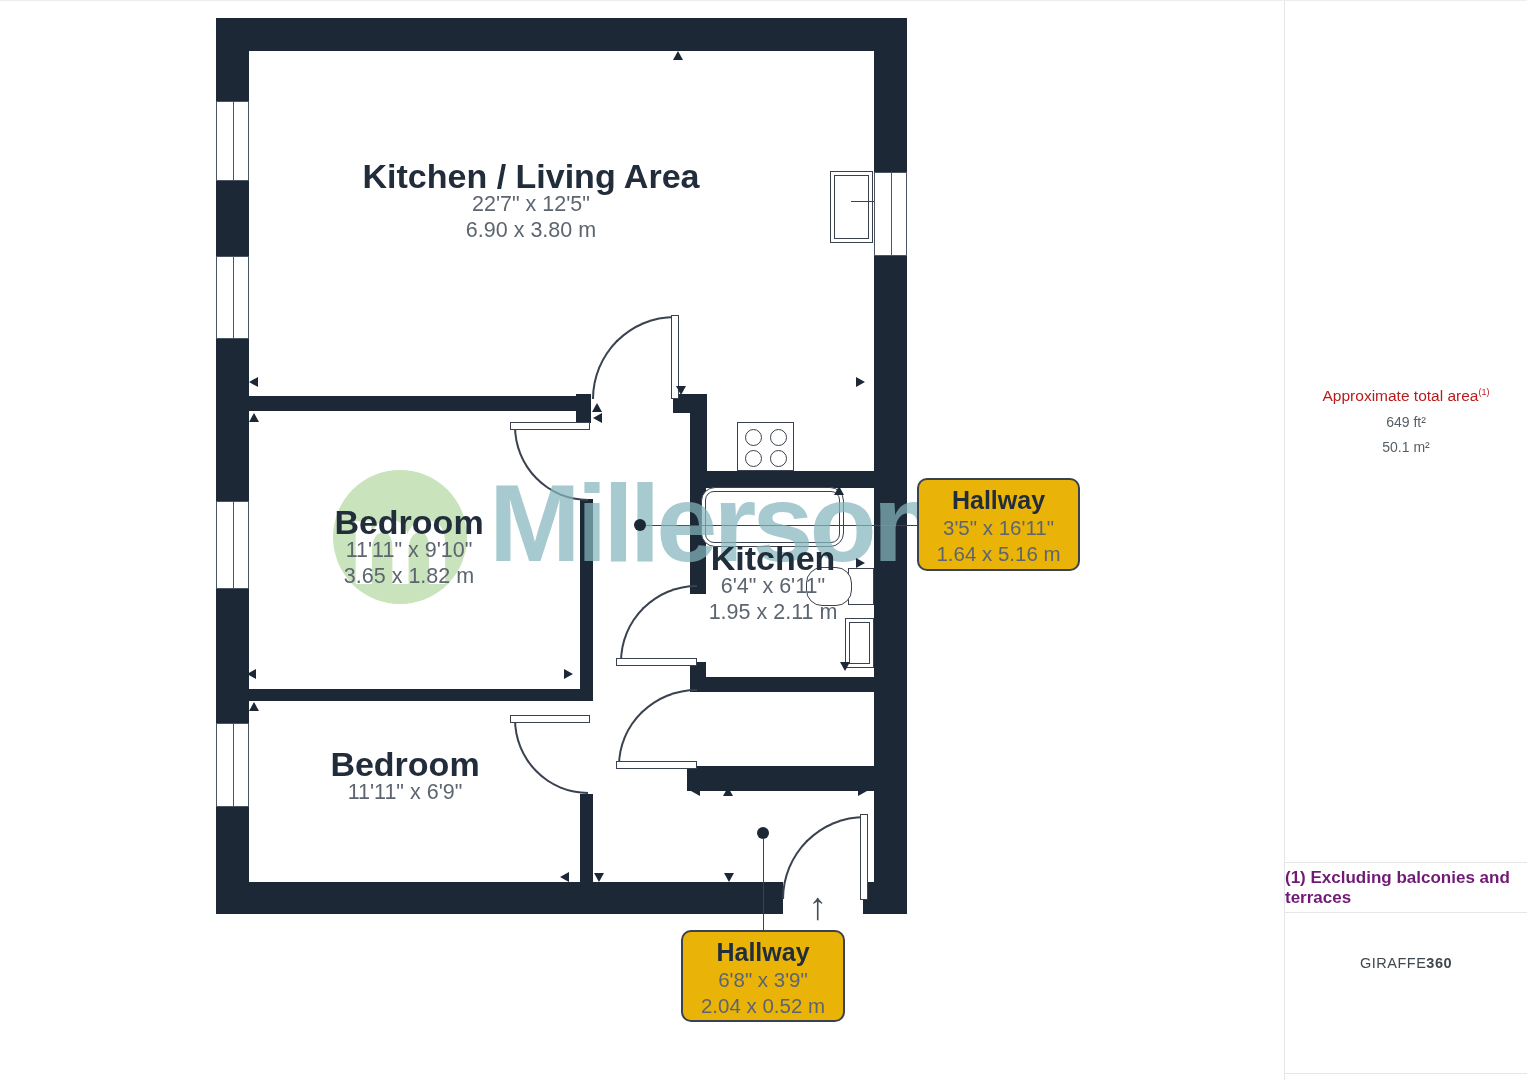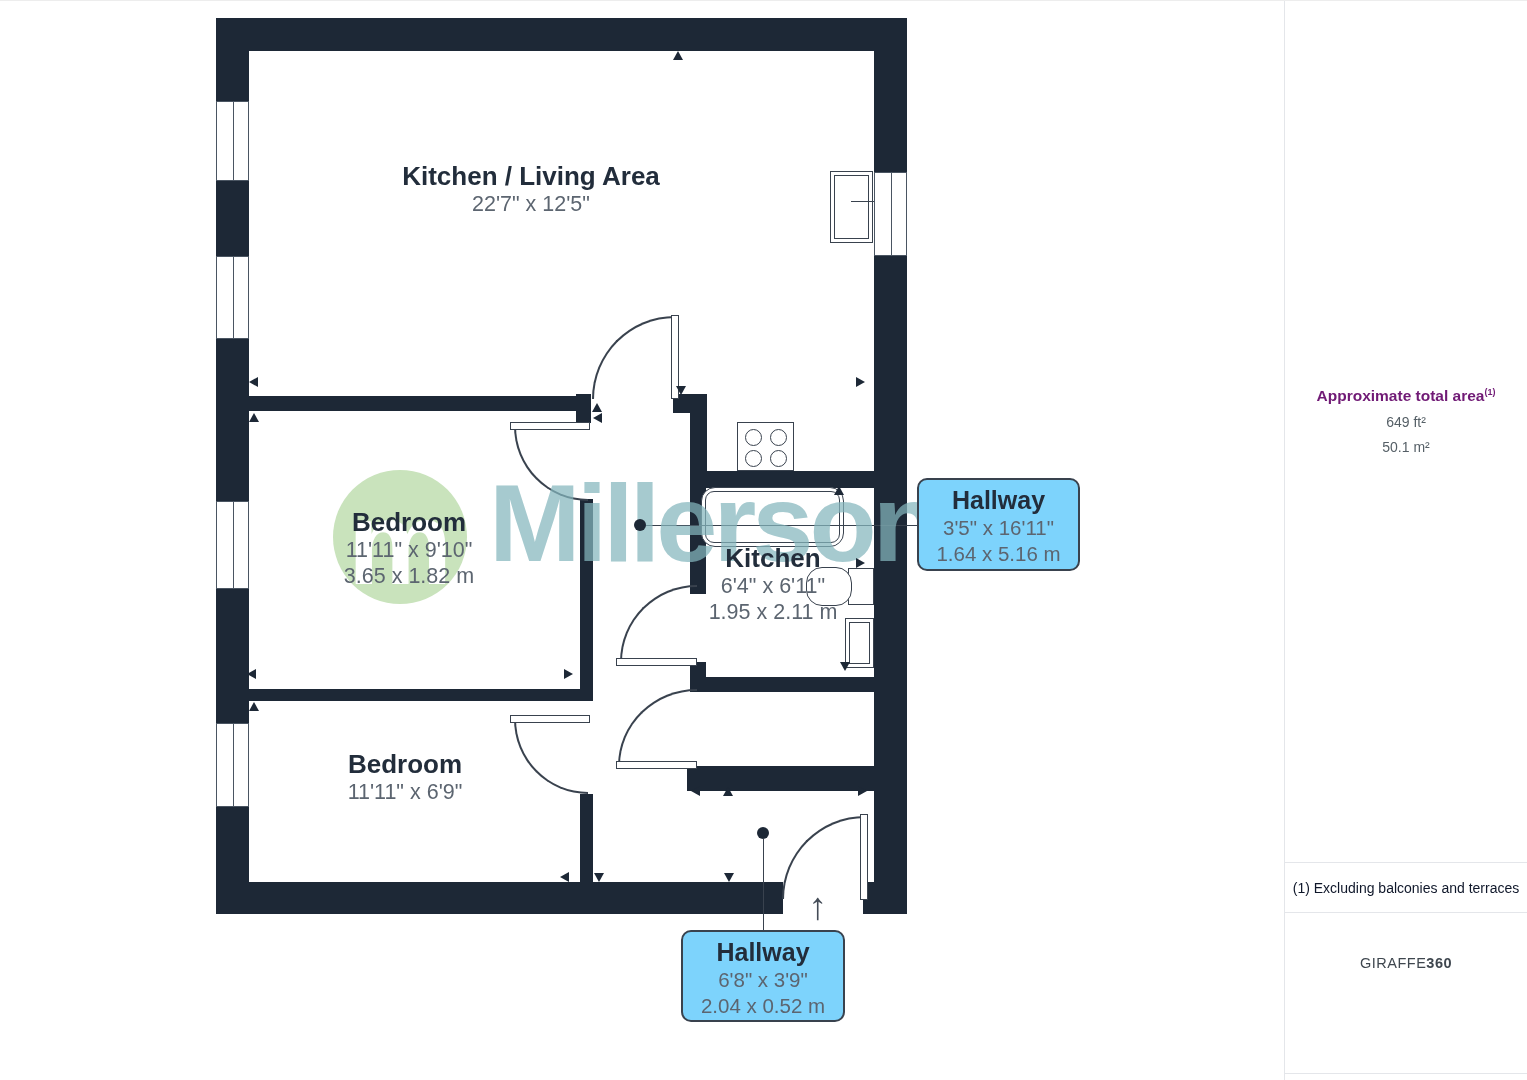--- a/index.html
+++ b/index.html
@@ -32,33 +32,33 @@
   .arr.right{border-top:5px solid transparent;border-bottom:5px solid transparent;border-left:9px solid #1d2836;}
   .entry-arrow{position:absolute;font-size:38px;font-weight:400;color:#444c57;z-index:4;line-height:1;}
   
   .wm-circle{position:absolute;left:333px;top:469px;width:134px;height:134px;border-radius:50%;
              background:#c9e3bc;z-index:2;display:flex;align-items:center;justify-content:center;}
   .wm-circle span{color:#fff;font-size:118px;font-weight:bold;line-height:0;position:relative;top:6px;}
   .wm-text{position:absolute;left:489px;top:458px;font-size:110px;font-weight:bold;letter-spacing:-4px;
            color:rgba(131,181,189,0.72);z-index:3;white-space:nowrap;}
   
   .room-label{position:absolute;text-align:center;z-index:5;}
-  .room-name{font-size:26px;font-weight:bold;color:#222d3b;line-height:30px;}
+  .room-name{font-size:34px;font-weight:bold;color:#222d3b;line-height:30px;}
   .room-dim{font-size:21.5px;color:#5c6570;line-height:26px;}
-  .callout{position:absolute;background:#7dd3fc;border:2px solid #39424e;border-radius:10px;
+  .callout{position:absolute;background:#eab308;border:2px solid #39424e;border-radius:10px;
            text-align:center;z-index:5;box-sizing:border-box;padding-top:5px;}
   
   .sidebar{position:absolute;left:1284px;top:0;width:243px;height:1080px;border-left:1px solid #e4e6ea;box-sizing:border-box;}
   .total-area{position:absolute;top:386px;left:0;right:0;text-align:center;}
-  .ta-head{font-size:15.5px;font-weight:bold;color:#701a75;}
+  .ta-head{font-size:15.5px;font-weight:normal;color:#b91c1c;}
   .ta-head sup{font-size:9px;}
   .ta-val{font-size:14px;color:#555f66;margin-top:9px;}
   .footnote-sec{position:absolute;top:861px;left:0;right:0;height:51px;border-top:1px solid #e4e6ea;
                 border-bottom:1px solid #e4e6ea;box-sizing:border-box;display:flex;align-items:center;justify-content:center;}
-  .footnote-sec div{font-size:14px;color:#0f172a;}
+  .footnote-sec div{font-size:17px;color:#701a75;font-weight:bold;}
   .calc-sec{position:absolute;top:912px;left:0;right:0;height:161px;border-bottom:1px solid #e4e6ea;
             box-sizing:border-box;text-align:center;padding-top:26px;}
   .calc-text{width:204px;margin:0 auto;font-size:12.5px;line-height:16px;color:#5a6470;}
   .giraffe{margin-top:16px;font-size:14.5px;color:#3f474f;letter-spacing:.5px;}
   .giraffe .bold{font-weight:bold;}
 </style>
 </head>
 <body>
 
 <div class="page">
@@ -153,20 +153,21 @@
     <div class="arr down" style="left:840px;top:661px;"></div>
 
     <div class="wm-circle">
       <span>m</span>
     </div>
     <div class="wm-text">Millerson</div>
 
     <div class="room-label" style="left:331px;top:160px;width:400px;">
       <div class="room-name">Kitchen / Living Area</div>
       <div class="room-dim">22'7" x 12'5"</div>
+      <div class="room-dim">6.90 x 3.80 m</div>
     </div>
     <div class="room-label" style="left:259px;top:506px;width:300px;">
       <div class="room-name">Bedroom</div>
       <div class="room-dim">11'11" x 9'10"</div>
       <div class="room-dim">3.65 x 1.82 m</div>
     </div>
     <div class="room-label" style="left:255px;top:748px;width:300px;">
       <div class="room-name">Bedroom</div>
       <div class="room-dim">11'11" x 6'9"</div>
     </div>

